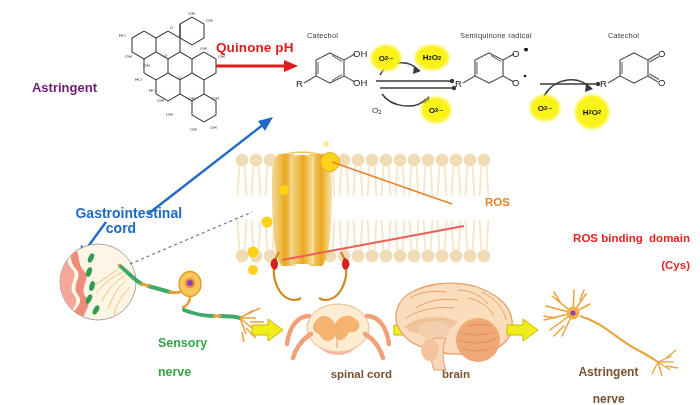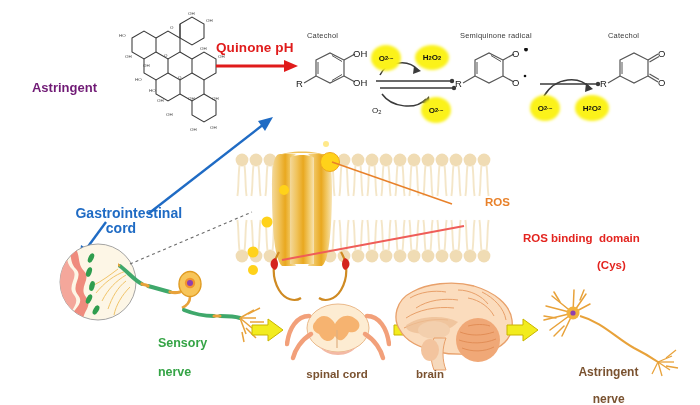--- a/index.html
+++ b/index.html
@@ -10,21 +10,21 @@
   .lbl{position:absolute;white-space:pre;line-height:1.12;}
 
   
   .t-astringent{font-size:13px;font-weight:bold;color:#701a75;text-align:left;}
   .t-neutral{font-size:13.5px;font-weight:bold;color:#e01b1b;letter-spacing:.1px;}
   .t-chemhead{font-size:7.5px;color:#3b3b3b;letter-spacing:.2px;text-align:right;}
   .t-gi{font-size:14px;font-weight:bold;color:#1f6bc4;text-align:center;}
   .t-ros{font-size:11.5px;font-weight:bold;color:#e8812a;padding-left:28px;}
   .t-rosbind{font-size:11.5px;font-weight:bold;color:#e3241f;text-align:center;line-height:1.18;}
   .t-sensory{font-size:12.5px;font-weight:bold;color:#35a446;line-height:1.15;}
-  .t-organ{font-size:11.5px;font-weight:bold;color:#7a5230;text-align:center;line-height:1.15;}
+  .t-organ{font-size:11.5px;font-weight:bold;color:#7a5230;text-align:right;line-height:1.15;}
   .t-symp{font-size:12px;font-weight:bold;color:#7a5230;text-align:center;line-height:1.15;}
 
   
   .hl{position:absolute;background:#fbf21a;border-radius:50%;
       display:flex;align-items:center;justify-content:center;
       font-size:8px;font-weight:bold;color:#111;
       box-shadow:0 0 3px 3px #fbf21a;}
   .plainmol{position:absolute;font-size:8px;color:#1a1a1a;}
   sub{font-size:71%;vertical-align:-0.22em;}
   sup{font-size:71%;vertical-align:0.35em;}
@@ -141,21 +141,21 @@
 
   <svg class="abs" style="left:536px;top:74px;" width="70" height="32">
     <g fill="none" stroke="#3a3a3a" stroke-width="1.5">
       <path d="M4,10 L62,10"></path>
       <path d="M8,22 C20,2 44,2 54,14"></path>
     </g>
     <circle cx="62" cy="10" r="2.2" fill="#3a3a3a"></circle>
     <polygon points="50,9 57,15 49,18" fill="#3a3a3a"></polygon>
   </svg>
   <div class="hl" style="left:533px;top:98px;width:24px;height:20px;">O<sub>2</sub><sup>·−</sup></div>
-  <div class="hl" style="left:578px;top:98px;width:28px;height:20px;">H<sub>2</sub>O<sub>2</sub></div>
+  <div class="hl" style="left:578px;top:98px;width:28px;height:28px;">H<sub>2</sub>O<sub>2</sub></div>
 
   <div class="lbl t-chemhead" style="left:608px;top:32px;">Catechol</div>
   <svg class="abs" style="left:600px;top:48px;" width="76" height="54">
     <g fill="none" stroke="#555" stroke-width="1.2">
       <path d="M20,12 L34,5 L48,12 L48,28 L34,35 L20,28 Z"></path>
       <path d="M22,14 L22,26" stroke-width="1"></path>
       <path d="M20,28 L8,35"></path>
       <path d="M48,12 L58,6"></path>
         <path d="M49.5,14 L59,8.5"></path>
       <path d="M48,28 L58,34"></path>
@@ -288,21 +288,21 @@
   </div>
 
   <svg class="abs" style="left:330px;top:158px;" width="128" height="52">
     <line x1="2" y1="4" x2="122" y2="46" stroke="#e8812a" stroke-width="1.4"></line>
   </svg>
   <div class="lbl t-ros" style="left:457px;top:196px;">ROS</div>
 
   <svg class="abs" style="left:280px;top:220px;" width="186" height="44">
     <line x1="2" y1="40" x2="184" y2="6" stroke="#ef5d58" stroke-width="2"></line>
   </svg>
-  <div class="lbl t-rosbind" style="left:460px;top:218px;width:230px;text-align:center;">
+  <div class="lbl t-rosbind" style="left:460px;top:218px;width:230px;text-align:right;">
     <span>ROS binding  domain</span><br>
     <span style="display:inline-block;margin-left:60px;">(Cys)</span>
   </div>
 
   <svg class="abs" style="left:265px;top:250px;" width="110" height="56">
     <g fill="none" stroke="#cf8a22" stroke-width="2.2">
       <path d="M14,2 C8,12 6,26 14,40 C20,50 30,52 36,48"></path>
       <path d="M76,2 C82,12 84,26 76,40 C70,50 60,52 54,48"></path>
     </g>
     <path d="M10,8 C4,10 4,18 10,20 C14,18 14,10 10,8 Z" fill="#d4231d"></path>

